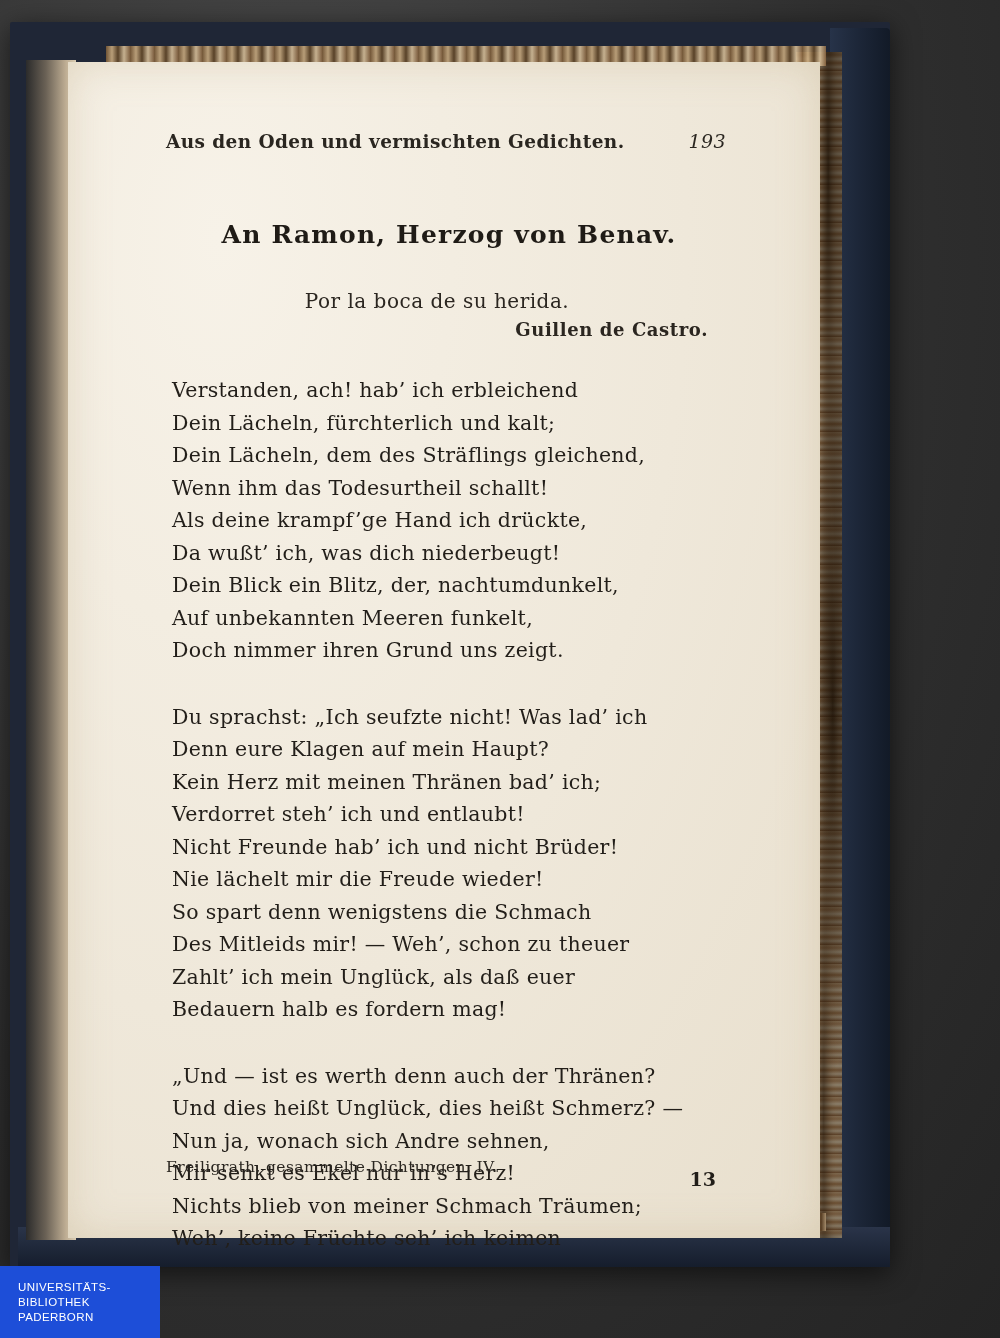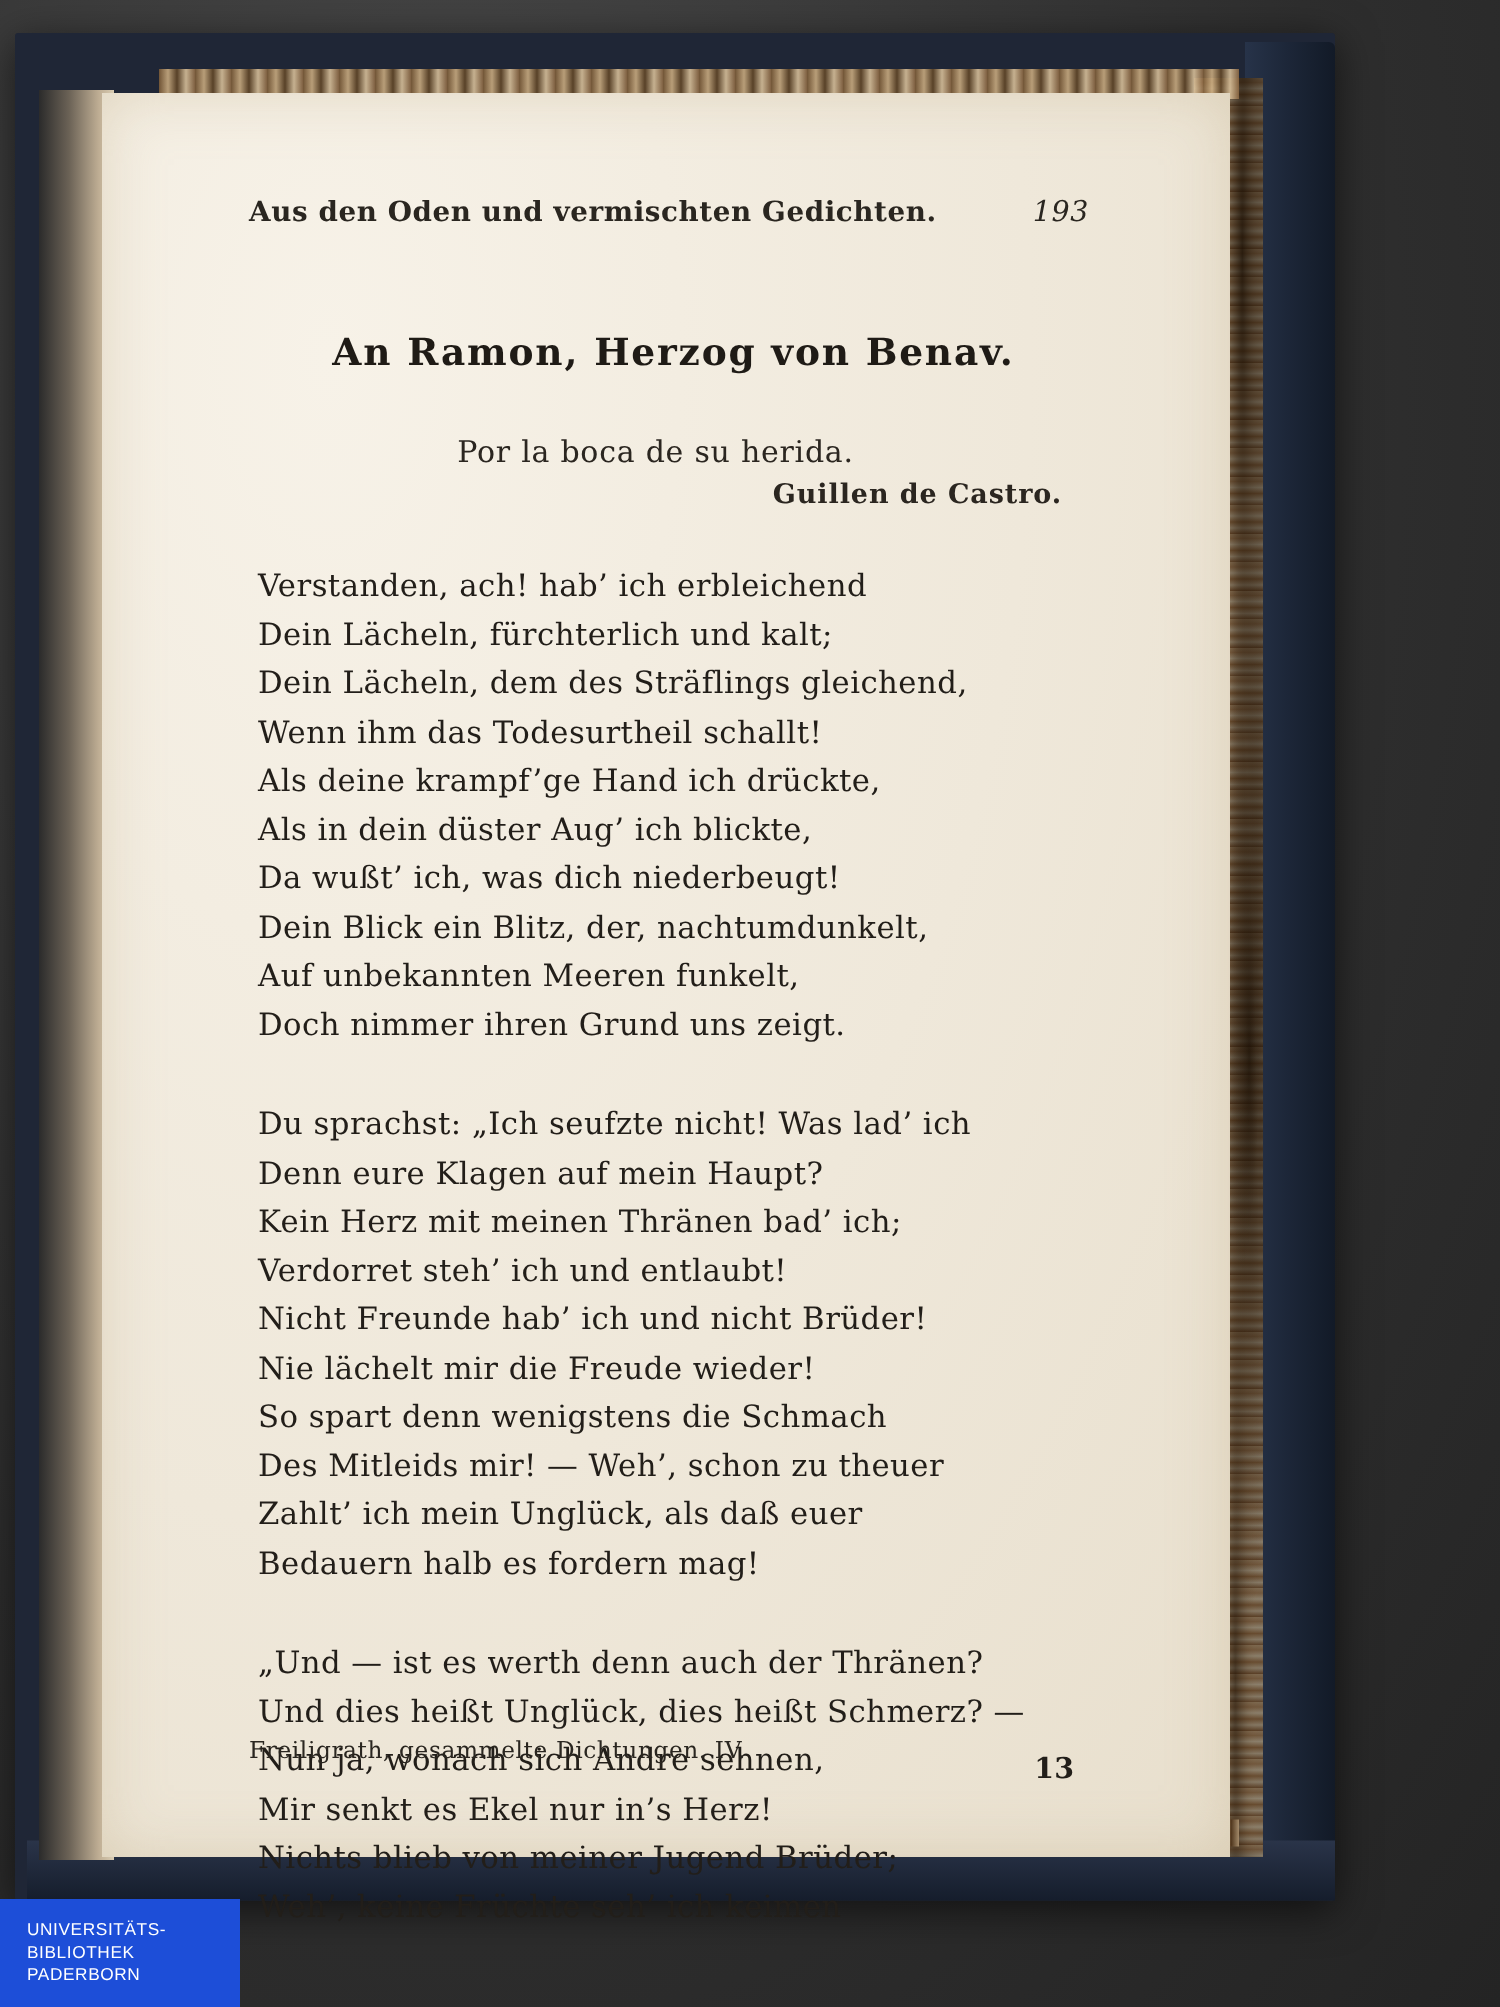--- a/index.html
+++ b/index.html
@@ -266,21 +266,20 @@
         <div class="quote">Por la boca de su herida.</div>
         <div class="attrib fraktur">Guillen de Castro.</div>
       </div>
 
       <div class="stanza">
         <div class="line fraktur">Verstanden, ach! hab’ ich erbleichend</div>
         <div class="line fraktur">Dein Lächeln, fürchterlich und kalt;</div>
         <div class="line fraktur">Dein Lächeln, dem des Sträflings gleichend,</div>
         <div class="line fraktur">Wenn ihm das Todesurtheil schallt!</div>
         <div class="line fraktur">Als deine krampf’ge Hand ich drückte,</div>
-        <div class="line fraktur">Als in dein düster Aug’ ich blickte,</div>
         <div class="line fraktur">Da wußt’ ich, was dich niederbeugt!</div>
         <div class="line fraktur">Dein Blick ein Blitz, der, nachtumdunkelt,</div>
         <div class="line fraktur">Auf unbekannten Meeren funkelt,</div>
         <div class="line fraktur">Doch nimmer ihren Grund uns zeigt.</div>
       </div>
 
       <div class="stanza">
         <div class="line fraktur">Du sprachst: „Ich seufzte nicht! Was lad’ ich</div>
         <div class="line fraktur">Denn eure Klagen auf mein Haupt?</div>
         <div class="line fraktur">Kein Herz mit meinen Thränen bad’ ich;</div>
@@ -291,21 +290,21 @@
         <div class="line fraktur">Des Mitleids mir! — Weh’, schon zu theuer</div>
         <div class="line fraktur">Zahlt’ ich mein Unglück, als daß euer</div>
         <div class="line fraktur">Bedauern halb es fordern mag!</div>
       </div>
 
       <div class="stanza">
         <div class="line fraktur">„Und — ist es werth denn auch der Thränen?</div>
         <div class="line fraktur">Und dies heißt Unglück, dies heißt Schmerz? —</div>
         <div class="line fraktur">Nun ja, wonach sich Andre sehnen,</div>
         <div class="line fraktur">Mir senkt es Ekel nur in’s Herz!</div>
-        <div class="line fraktur">Nichts blieb von meiner Jugend Brüder;</div>
+        <div class="line fraktur">Nichts blieb von meiner Schmach Träumen;</div>
         <div class="line fraktur">Weh’, keine Früchte seh’ ich keimen</div>
       </div>
 
     </div>
 
     <div class="footline">
       <span class="signature fraktur">Freiligrath, gesammelte Dichtungen. IV.</span>
       <span class="sheet-num">13</span>
     </div>
 

